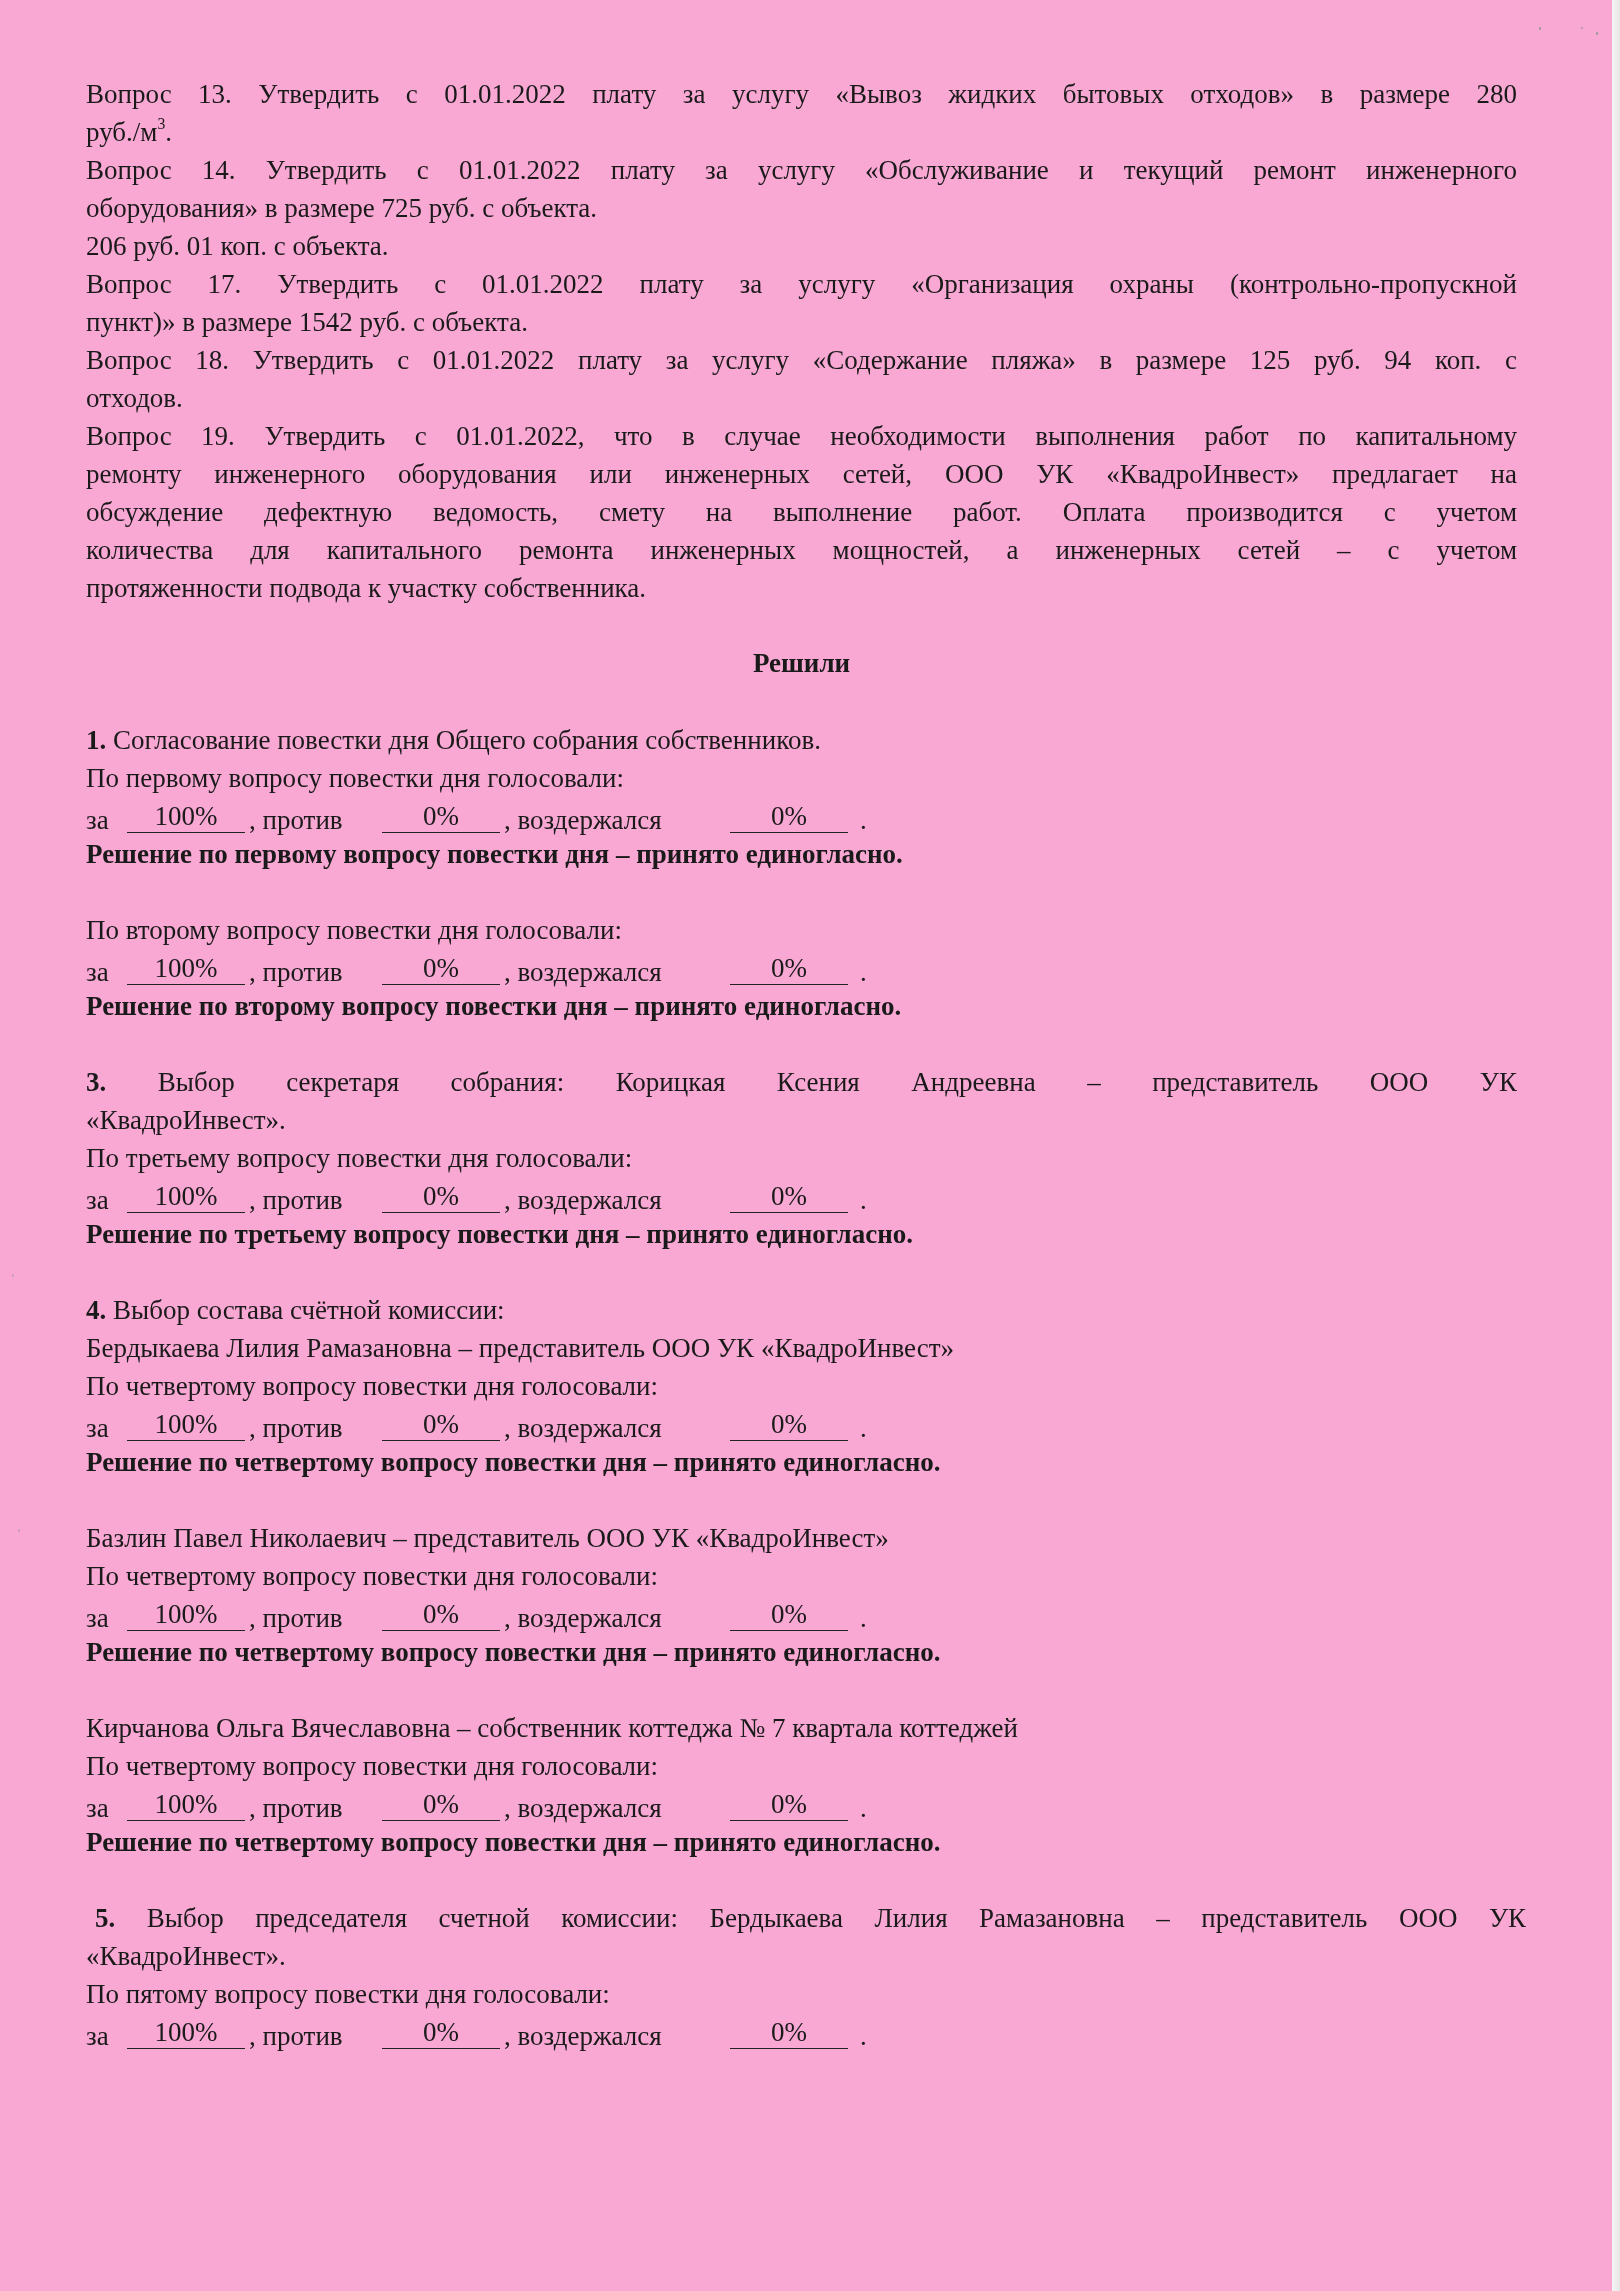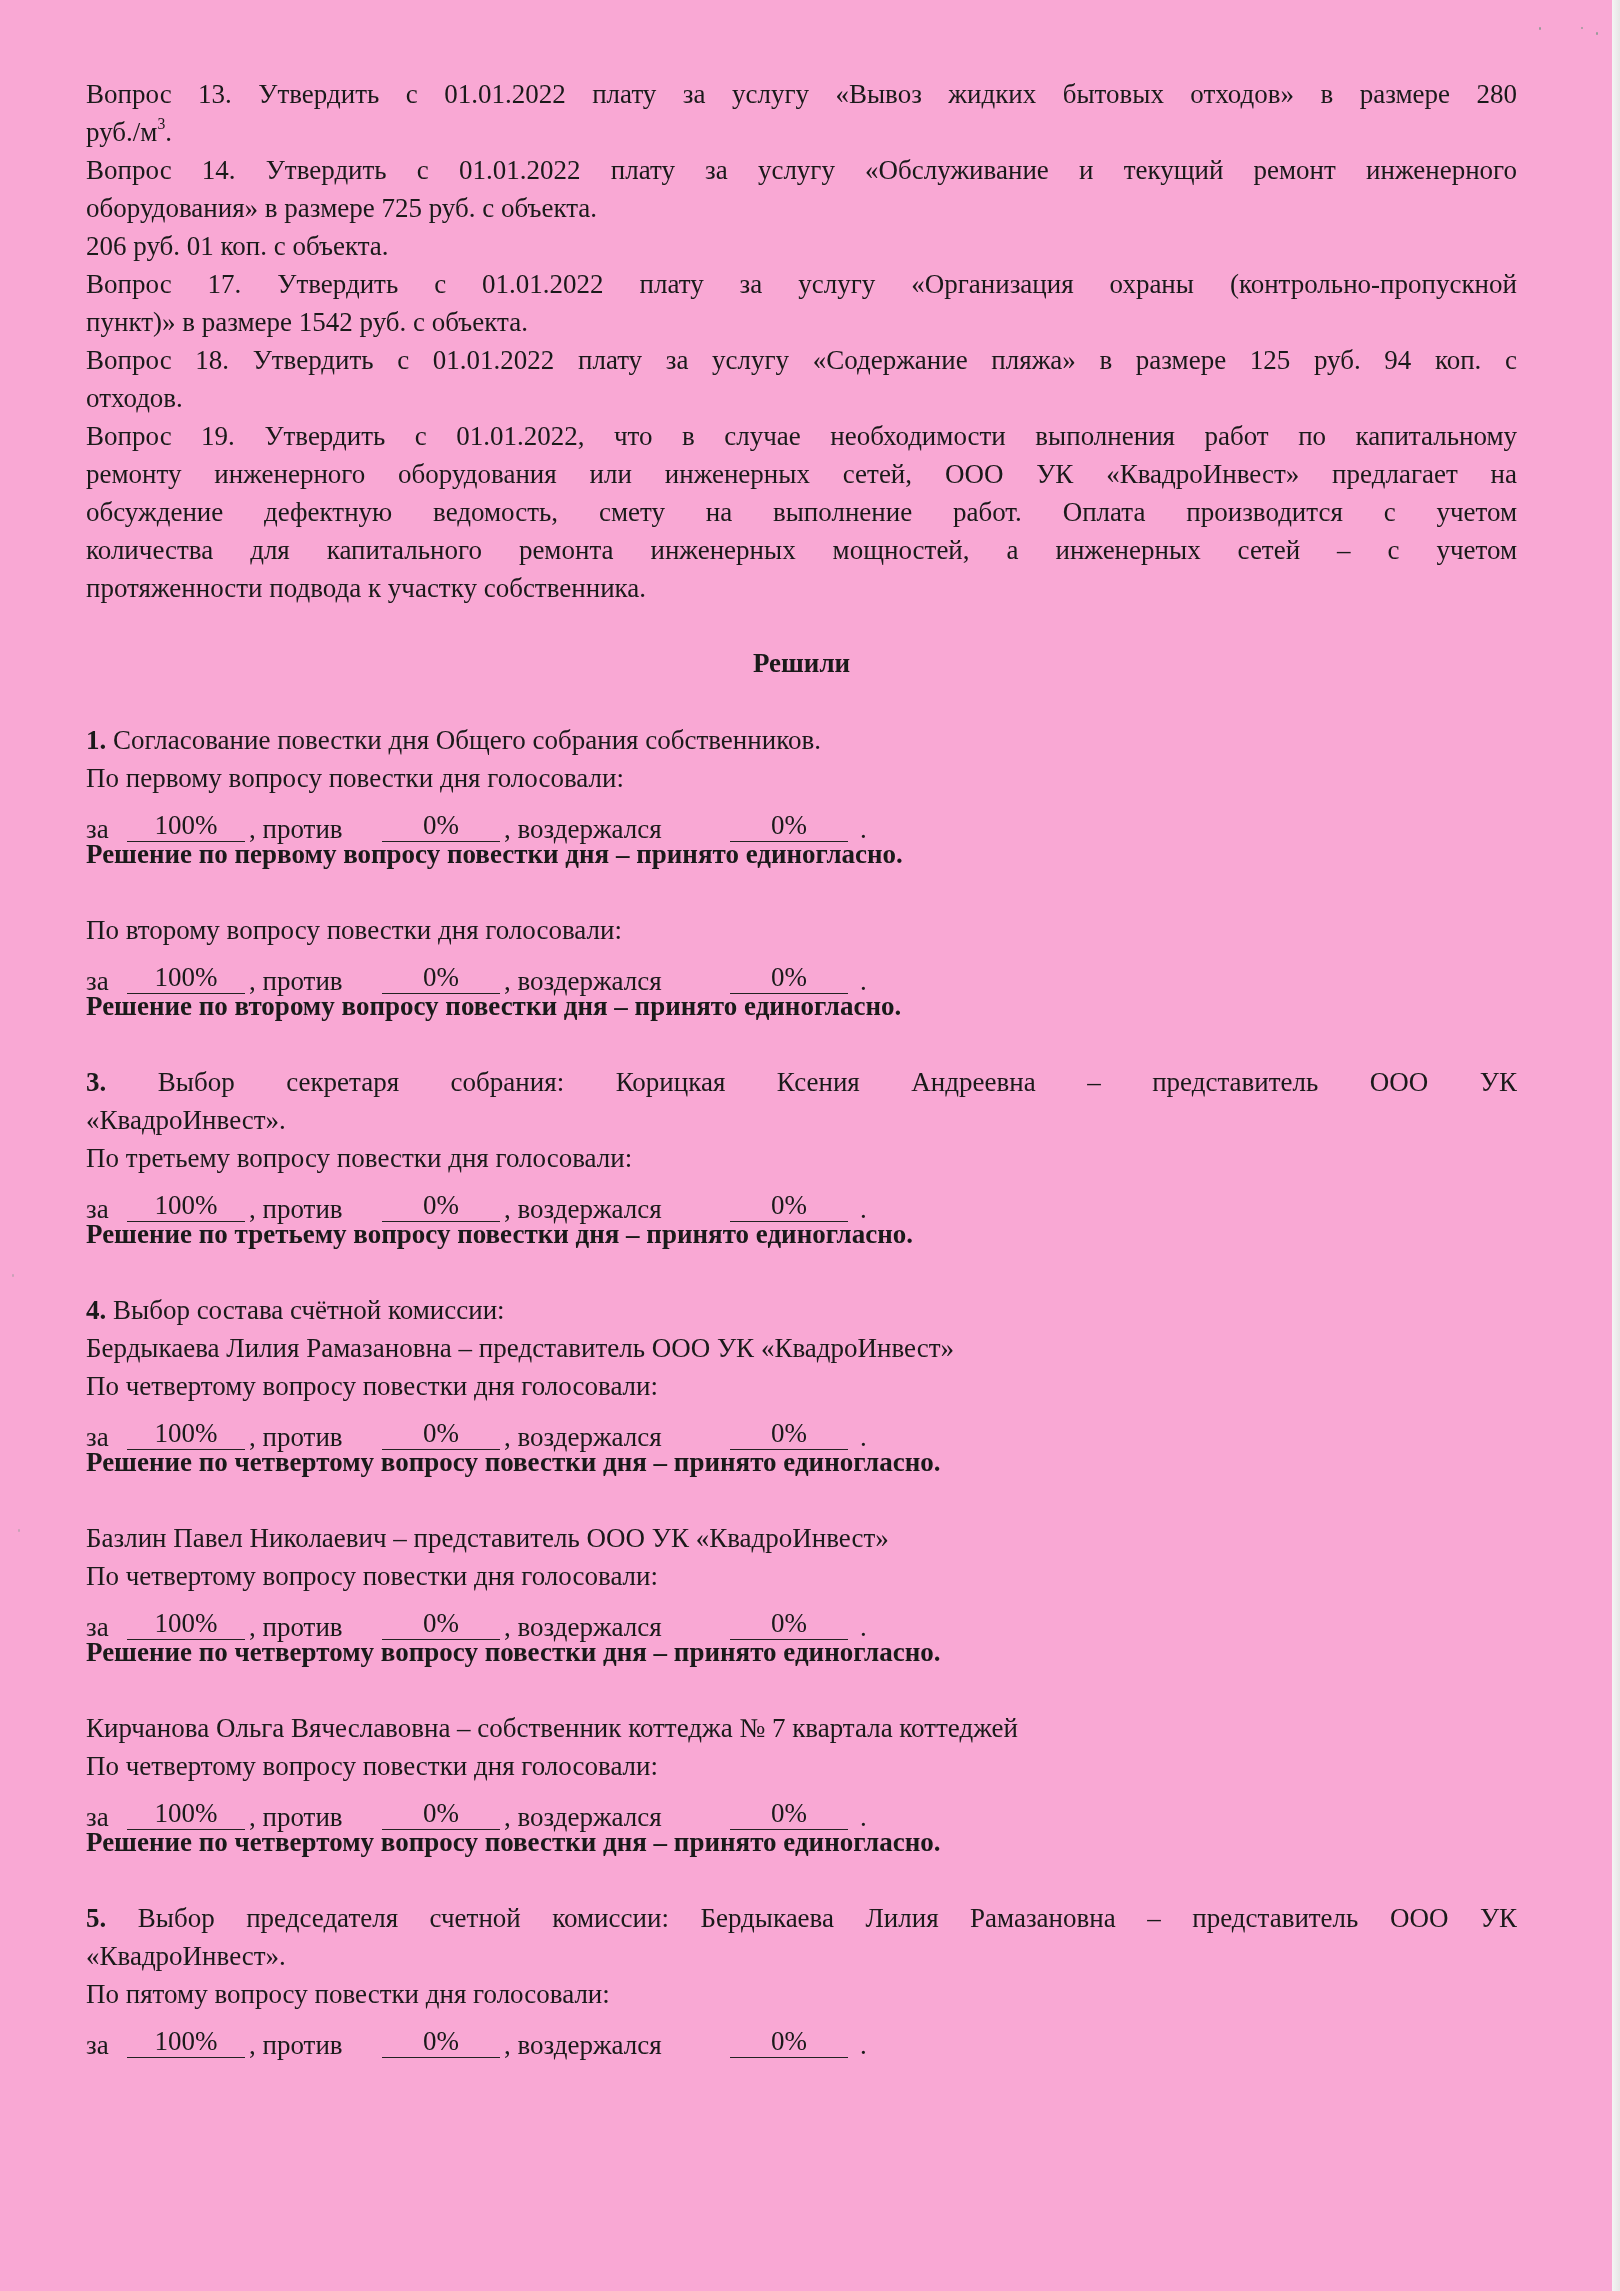--- a/index.html
+++ b/index.html
@@ -25,21 +25,21 @@
   .line { display: block; white-space: nowrap; }
   .para { margin: 0; }
   sup { font-size: 15.7px; line-height: 0; vertical-align: 11.8px; }
   .heading {
     text-align: center; font-weight: bold; margin-top: 37px; margin-bottom: 39px;
     padding-left: 0;
   }
   .item { margin: 0 0 38px 0; }
   .bold { font-weight: bold; }
   .votes { white-space: nowrap; position: relative; height: 38px; }
-  .votes span { position: absolute; top: 13px; }
+  .votes span { position: absolute; top: 4px; }
   .blank {
     display: inline-block; text-align: center; border-bottom: 1.5px solid #222;
     line-height: 31px; height: 31px;
   }
   .b1 { left: 41px; width: 118px; }
   .b2 { left: 296px; width: 118px; }
   .b3 { left: 644px; width: 118px; }
   .l0 { left: 0; }
   .l1 { left: 163px; }
   .l2 { left: 418px; }
@@ -172,21 +172,21 @@
         <span class="l1">, против</span>
         <span class="blank b2">0%</span>
         <span class="l2">, воздержался</span>
         <span class="blank b3">0%</span>
         <span class="l3">.</span>
       </div>
       <span class="line bold">Решение по четвертому вопросу повестки дня – принято единогласно.</span>
     </div>
 
     <div class="item">
-      <span class="line just-full" style="white-space: normal; width: 1431px; height: 38px; overflow: hidden;"><b>5.</b> <span>Выбор председателя счетной комиссии: Бердыкаева Лилия Рамазановна – представитель ООО УК</span></span>
+      <span class="line just-full" style="white-space: normal; width: 1431px; height: 38px; overflow: hidden; margin-left: 9px;"><b>5.</b> <span>Выбор председателя счетной комиссии: Бердыкаева Лилия Рамазановна – представитель ООО УК</span></span>
       <span class="line">«КвадроИнвест».</span>
       <span class="line">По пятому вопросу повестки дня голосовали:</span>
       <div class="votes">
         <span class="l0">за</span>
         <span class="blank b1">100%</span>
         <span class="l1">, против</span>
         <span class="blank b2">0%</span>
         <span class="l2">, воздержался</span>
         <span class="blank b3">0%</span>
         <span class="l3">.</span>

